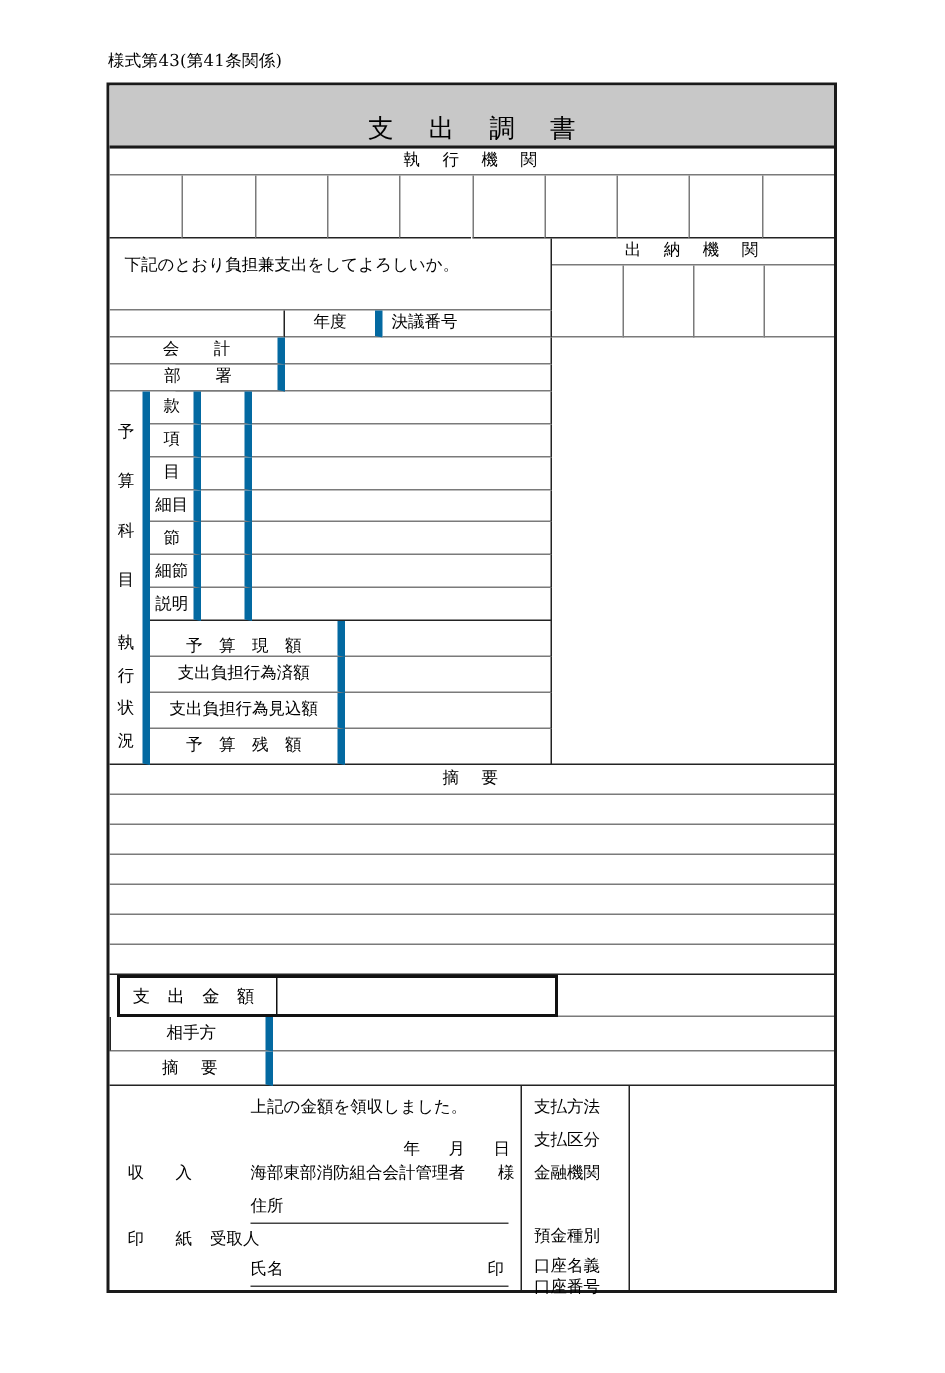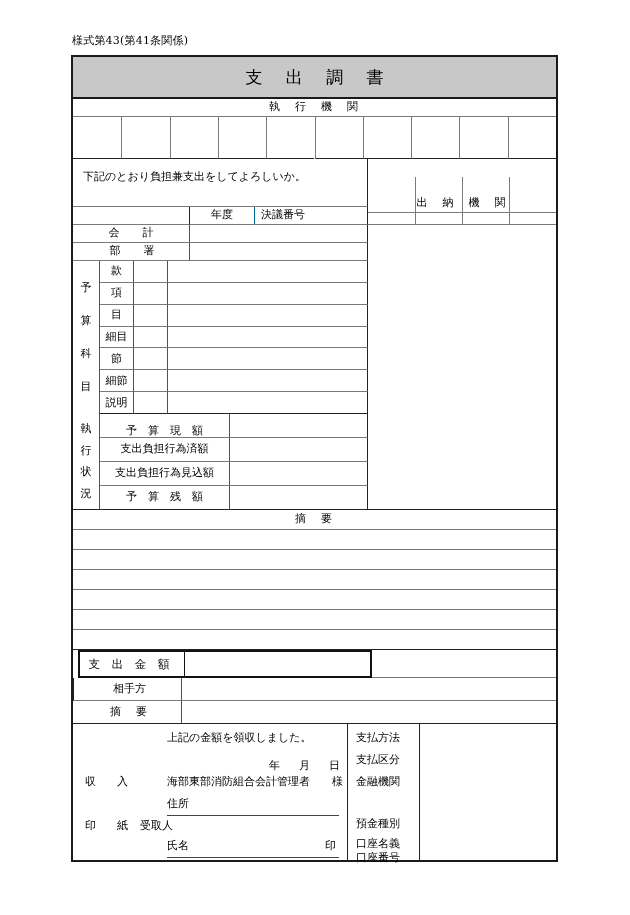--- a/index.html
+++ b/index.html
@@ -21,37 +21,37 @@
   
   .frame{
     position:absolute;left:71px;top:55px;
     width:487px;height:807px;
     border:2px solid #1a1a1a;
     box-sizing:border-box;
   }
 
   .cell{position:absolute;box-sizing:border-box;}
   .b-b{border-bottom:1px solid #7a7a7a;}
-  .b-r{border-right:1px solid #0369a1;}
+  .b-r{border-right:5px solid #0369a1;}
   .bk-b{border-bottom:1px solid #232323;}
   .bk-r{border-right:1px solid #232323;}
   .bk-l{border-left:1px solid #232323;}
 
   .ctr{display:flex;align-items:center;justify-content:center;}
   .lft{display:flex;align-items:center;justify-content:flex-start;}
   .txt{font-size:11px;line-height:1.1;}
   .txt12{font-size:11.5px;line-height:1.1;}
   .sp1{letter-spacing:4px;}
   .sp3{letter-spacing:2px;}
 
   
   .titleband{
     position:absolute;left:73px;top:57px;width:483px;height:42px;
     background:#c8c8c8;border-bottom:2px solid #1a1a1a;
-    display:flex;align-items:center;justify-content:center;
+    display:flex;align-items:flex-end;justify-content:center;
     box-sizing:border-box;
   }
   .titleband span{font-size:17px;letter-spacing:9px;padding-left:9px;}
 
   .amountbox{
     position:absolute;border:2px solid #111;box-sizing:border-box;
   }
 
   .uline{border-bottom:1px solid #444;}
 
@@ -86,21 +86,21 @@
       <div class="cell" style="left: 362.8px; top: 117px; width: 48.3px; height: 42px; border-left: 1px solid rgb(122, 122, 122); border-bottom: 1px solid rgb(35, 35, 35);"></div>
       <div class="cell" style="left: 411.1px; top: 117px; width: 48.3px; height: 42px; border-left: 1px solid rgb(122, 122, 122); border-bottom: 1px solid rgb(35, 35, 35);"></div>
       <div class="cell" style="left: 459.4px; top: 117px; width: 48.3px; height: 42px; border-left: 1px solid rgb(122, 122, 122); border-bottom: 1px solid rgb(35, 35, 35);"></div>
       <div class="cell" style="left: 507.7px; top: 117px; width: 48.3px; height: 42px; border-left: 1px solid rgb(122, 122, 122); border-bottom: 1px solid rgb(35, 35, 35);"></div>
     </div>
 
   <div class="cell b-b bk-r" style="left:73px;top:159px;width:295px;height:48px;padding:6px 0 0 10px;">
     <span class="txt">下記のとおり負担兼支出をしてよろしいか。</span>
   </div>
 
-  <div class="cell ctr b-b" style="left:368px;top:159px;width:188px;height:18px;margin-top:36px;">
+  <div class="cell ctr b-b" style="left:368px;top:159px;width:188px;height:18px;">
     <span class="txt sp3">出　納　機　関</span>
   </div>
 
   <div id="cashier-stamp-row">
       <div class="cell" style="left: 368px; top: 177px; width: 47px; height: 48px; border-bottom: 1px solid rgb(122, 122, 122);"></div>
       <div class="cell" style="left: 415px; top: 177px; width: 47px; height: 48px; border-left: 1px solid rgb(122, 122, 122); border-bottom: 1px solid rgb(122, 122, 122);"></div>
       <div class="cell" style="left: 462px; top: 177px; width: 47px; height: 48px; border-left: 1px solid rgb(122, 122, 122); border-bottom: 1px solid rgb(122, 122, 122);"></div>
       <div class="cell" style="left: 509px; top: 177px; width: 47px; height: 48px; border-left: 1px solid rgb(122, 122, 122); border-bottom: 1px solid rgb(122, 122, 122);"></div>
     </div>
 

